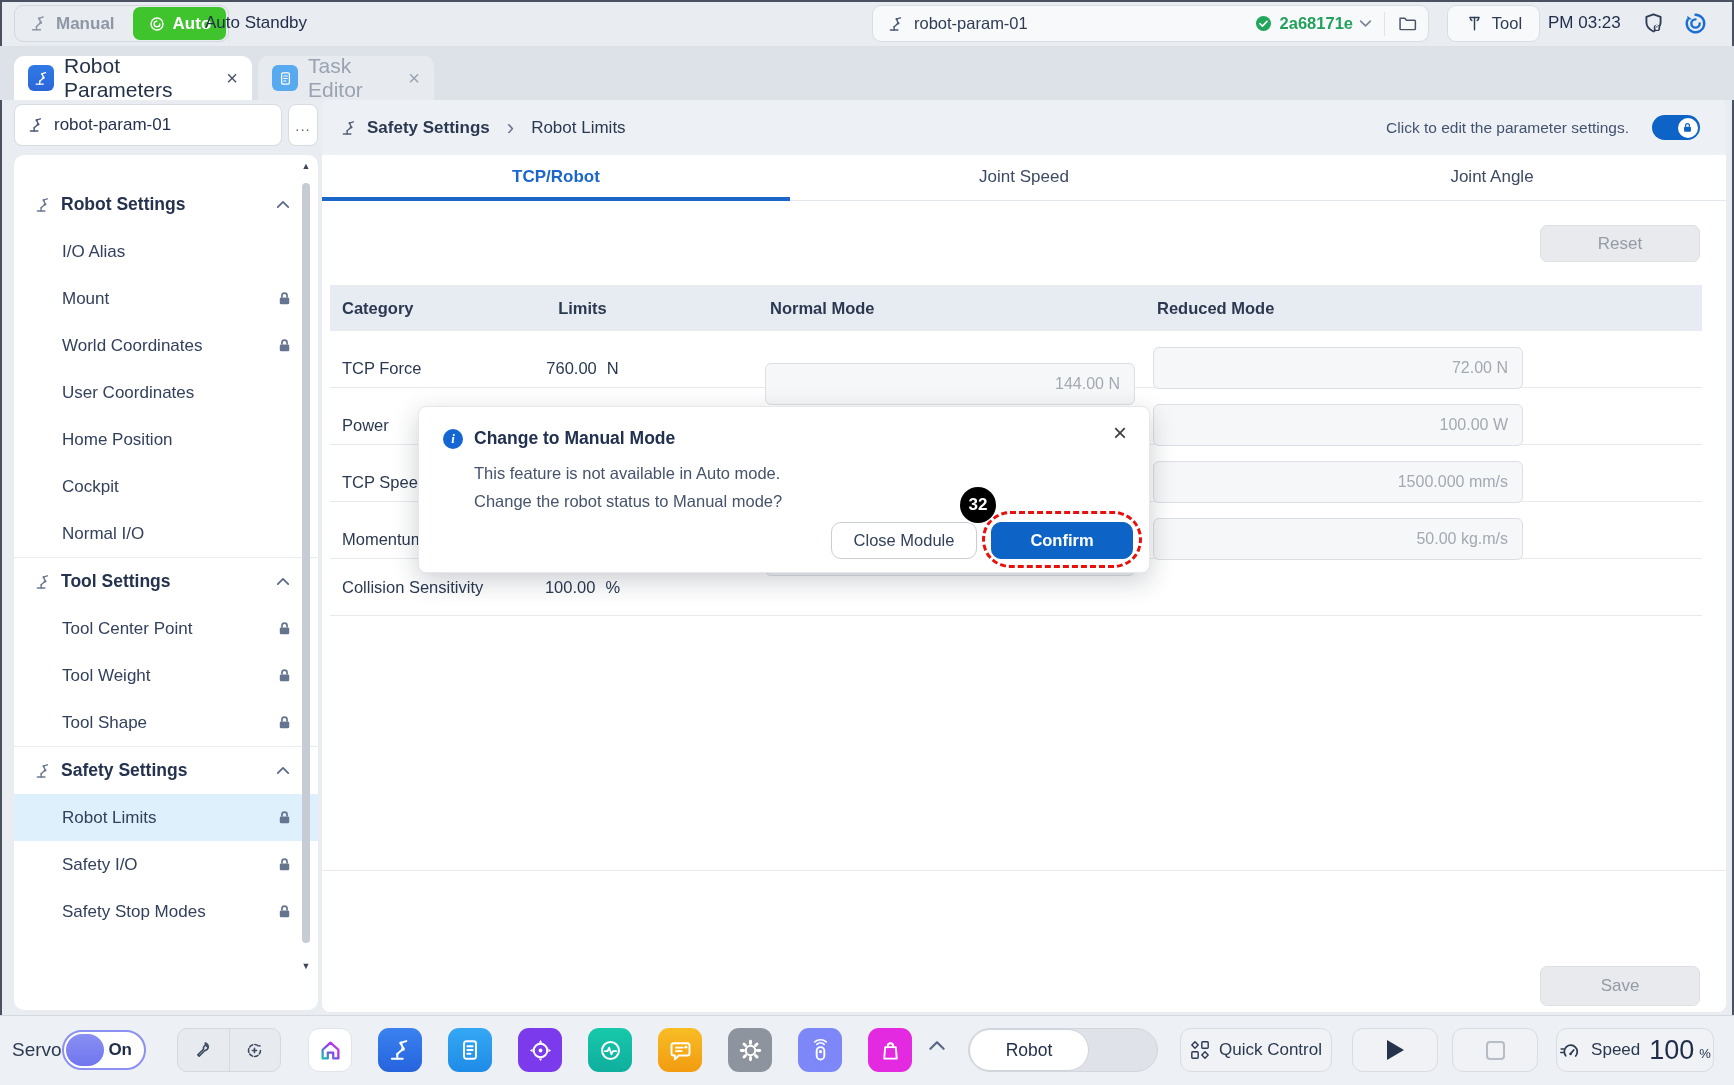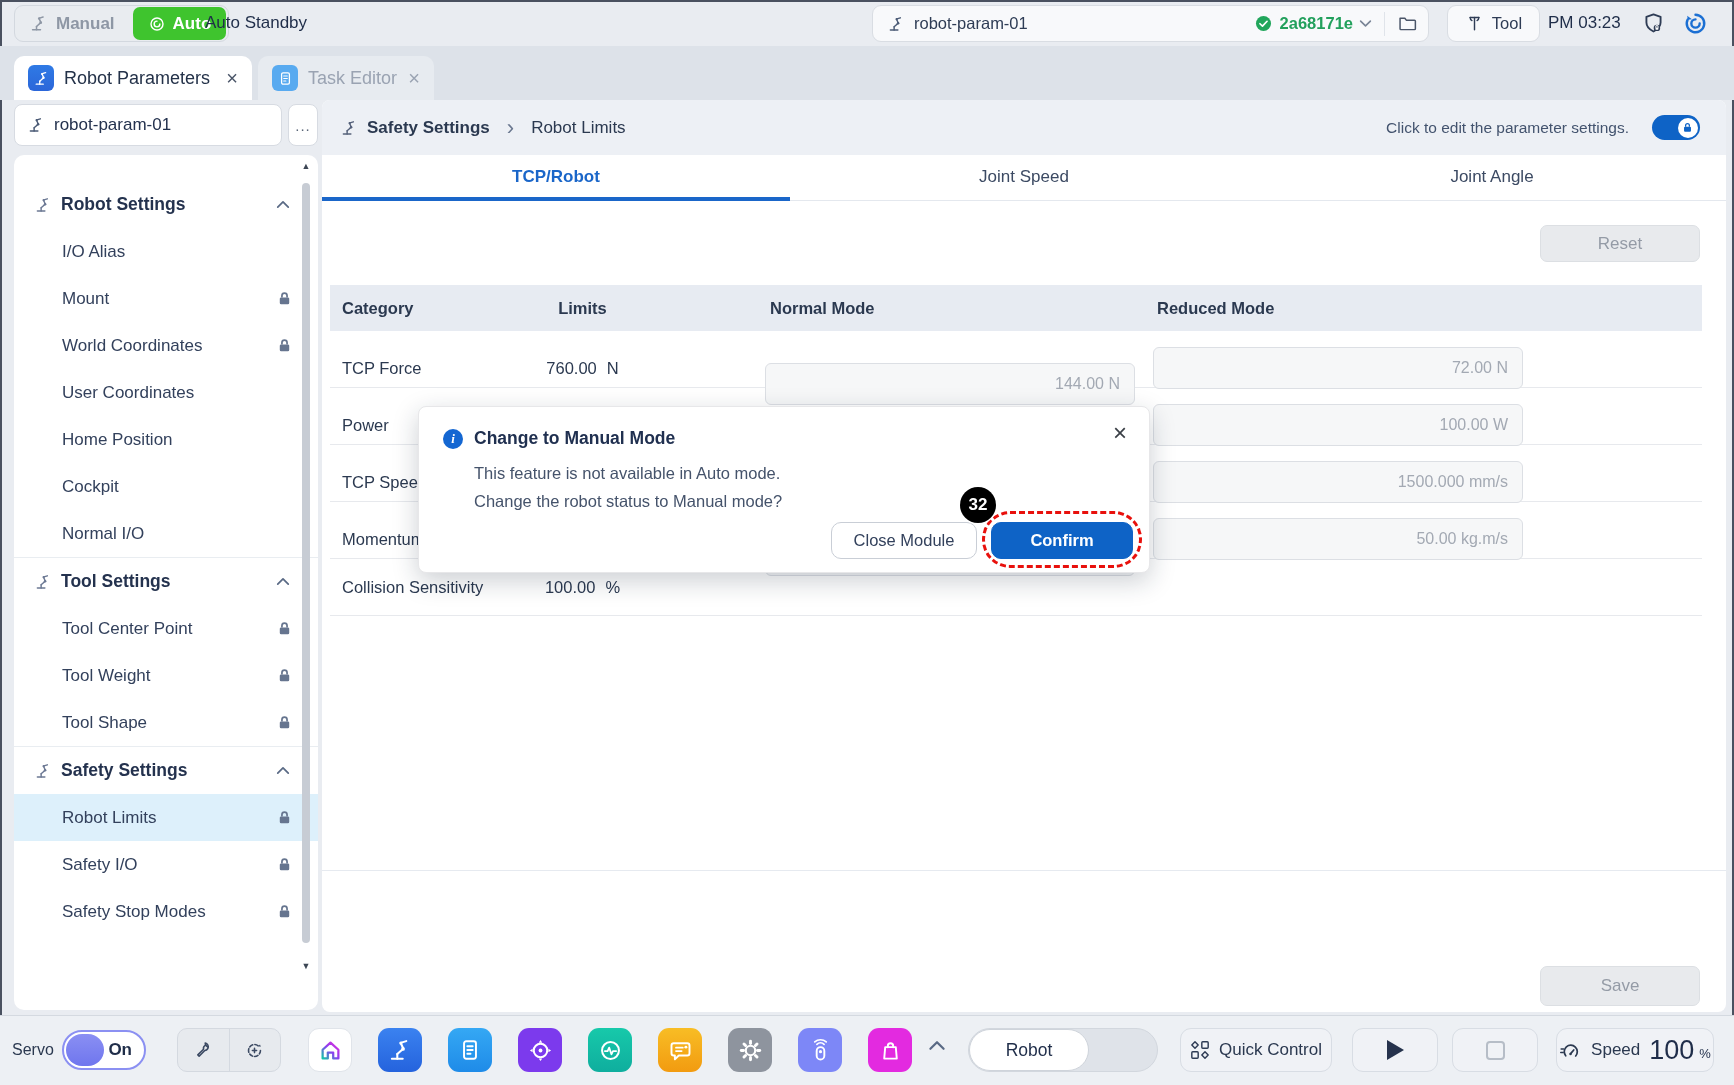--- a/index.html
+++ b/index.html
@@ -21,21 +21,21 @@
   .pilldiv { width:1px; height:24px; background:#e0e4ea; margin:0 12px; }
   .toolbtn { left:1447px; top:5px; width:93px; height:37px; background:#f8f9fb; border:1px solid #d9dde3; border-radius:9px; display:flex; align-items:center; justify-content:center; gap:8px; font-size:16.5px; color:#2e3c55; }
   .timetxt { left:1548px; top:0; height:46px; line-height:46px; font-size:17px; color:#1f2d49; }
 
   
   .tabstrip { left:0; top:46px; width:1734px; height:54px; background:#dde2e9; }
   .doc-tab { position:absolute; bottom:0; height:44px; border-radius:10px 10px 0 0; display:flex; align-items:center; gap:10px; padding:0 14px 0 14px; }
   .doc-tab.active { left:14px; width:238px; background:#fff; color:#243249; }
   .doc-tab.inactive { left:258px; width:176px; background:#e7ebf0; color:#9aa3b2; }
   .tabicon { width:26px; height:26px; border-radius:6px; display:flex; align-items:center; justify-content:center; flex:none; }
-  .doc-tab .label { font-size:18px; flex:1; }
+  .doc-tab .label { font-size:21px; flex:1; }
   .doc-tab .x { font-size:20px; line-height:1; color:#4a5568; }
   .doc-tab.inactive .x { color:#9aa3b2; }
 
   
   .sb-input { left:14px; top:104px; width:268px; height:42px; background:#fff; border:1px solid #d7dbe2; border-radius:8px; display:flex; align-items:center; padding:0 12px; gap:9px; font-size:17px; color:#24324e; }
   .sb-more { left:288px; top:104px; width:30px; height:42px; background:#fff; border:1px solid #d7dbe2; border-radius:8px; color:#5a6678; font-size:15px; letter-spacing:1px; display:flex; align-items:center; justify-content:center; }
   .sb-panel { left:14px; top:155px; width:304px; height:855px; background:#fff; border-radius:10px; overflow:hidden; }
   .shead { height:47px; display:flex; align-items:center; gap:9px; padding:0 20px 0 20px; font-size:17.5px; font-weight:700; color:#24324e; }
   .shead .grow { flex:1; }
   .sitem { height:47px; display:flex; align-items:center; padding:0 26px 0 48px; font-size:17px; color:#33415c; position:relative; }
@@ -86,21 +86,21 @@
   .dlg-x { position:absolute; right:22px; top:14px; font-size:24px; color:#3a3f46; line-height:1; }
   .dlg-msg { position:absolute; left:55px; top:52px; font-size:16.5px; color:#45536b; line-height:28px; }
   .dlg-btn { position:absolute; top:115px; height:37px; border-radius:10px; font-size:16.5px; text-align:center; line-height:35px; }
   .btn-close { left:412px; width:146px; background:#fff; border:1px solid #c9ced6; color:#33415c; }
   .btn-confirm { left:572px; width:142px; background:#0e63c6; border:1px solid #0e63c6; color:#fff; font-weight:700; }
   .anno-dash { left:982px; top:511px; width:160px; height:57px; border:3px dashed #e8100c; border-radius:28px; z-index:50; }
   .anno-badge { left:960px; top:487px; width:36px; height:36px; border-radius:50%; background:#000000; color:#fff; font-size:17px; font-weight:700; display:flex; align-items:center; justify-content:center; z-index:60; box-shadow:0 0 0 1.5px rgba(255,255,255,.85); }
 
   
   .bottombar { left:0; top:1015px; width:1734px; height:70px; background:#edf0f4; border-top:1px solid #d4d9e0; }
-  .servo-lbl { left:12px; top:0; height:68px; line-height:68px; font-size:16px; color:#2b3950; }
+  .servo-lbl { left:12px; top:0; height:68px; line-height:68px; font-size:19px; color:#2b3950; }
   .servo-tgl { left:62px; top:14px; width:84px; height:40px; background:#fff; border:2px solid #8b90f2; border-radius:20px; }
   .servo-tgl .half { position:absolute; left:2px; top:2px; width:38px; height:32px; border-radius:16px; background:linear-gradient(#8a8ff3,#6f76ee); }
   .servo-tgl .on { position:absolute; right:12px; top:0; height:36px; line-height:36px; font-size:17px; font-weight:600; color:#1f2d49; }
   .toolgroup { left:177px; top:12px; width:104px; height:44px; background:#e7eaee; border:1px solid #d4d9e0; border-radius:10px; display:flex; color:#3c4a63; }
   .toolgroup .tg-btn { flex:1; display:flex; align-items:center; justify-content:center; }
   .toolgroup .tg-btn + .tg-btn { border-left:1px solid #d4d9e0; }
   .dock { position:absolute; top:12px; width:44px; height:44px; border-radius:11px; display:flex; align-items:center; justify-content:center; }
   .chev-up { left:928px; top:24px; color:#5a6a85; }
   .robot-pill { left:968px; top:12px; width:190px; height:44px; border-radius:22px; background:#dfe3e9; border:1px solid #d2d7de; }
   .robot-pill .white { position:absolute; left:0; top:0; width:120px; height:42px; border-radius:21px; background:#fff; border:1px solid #cfd4db; text-align:center; line-height:40px; font-size:17.5px; color:#1f2d49; }

